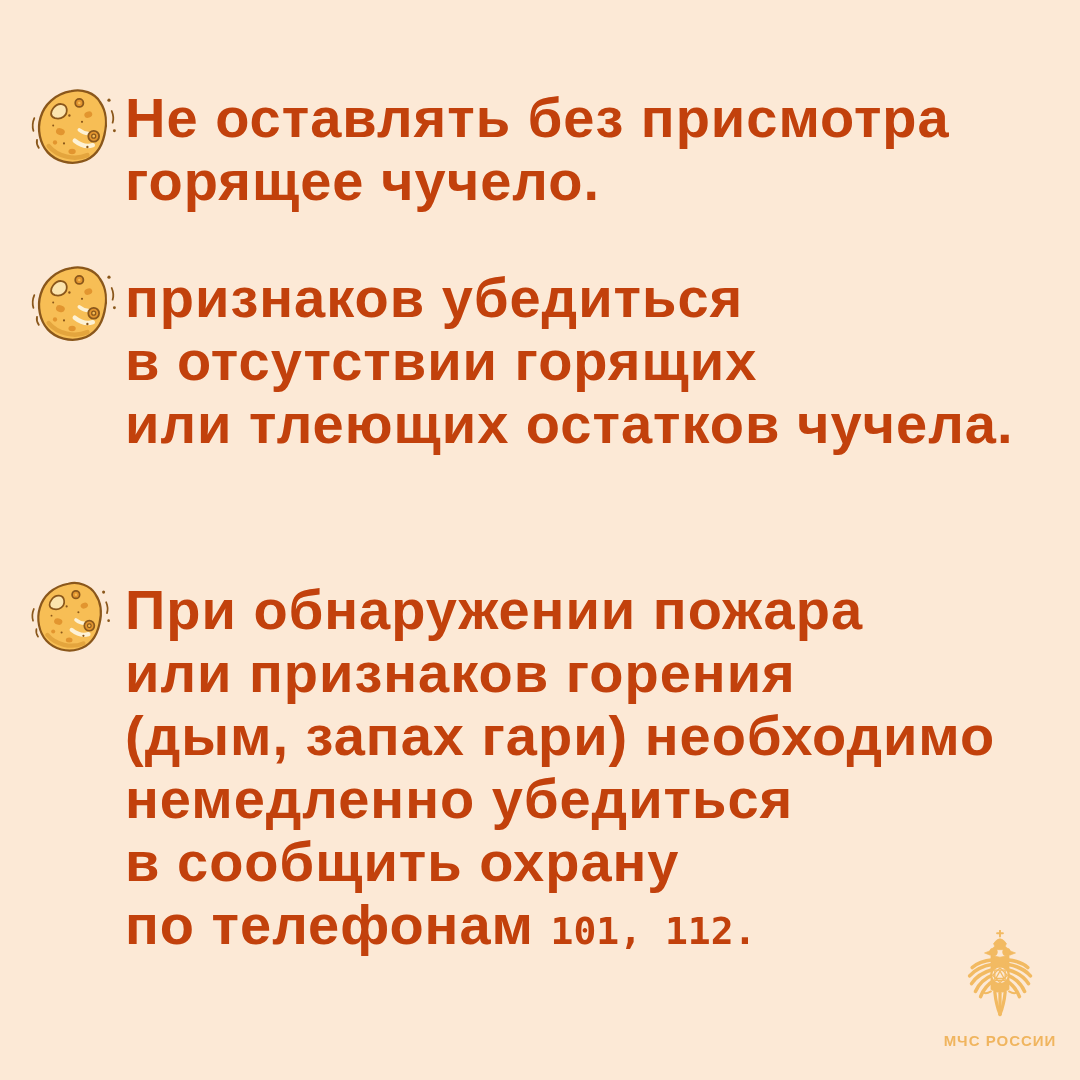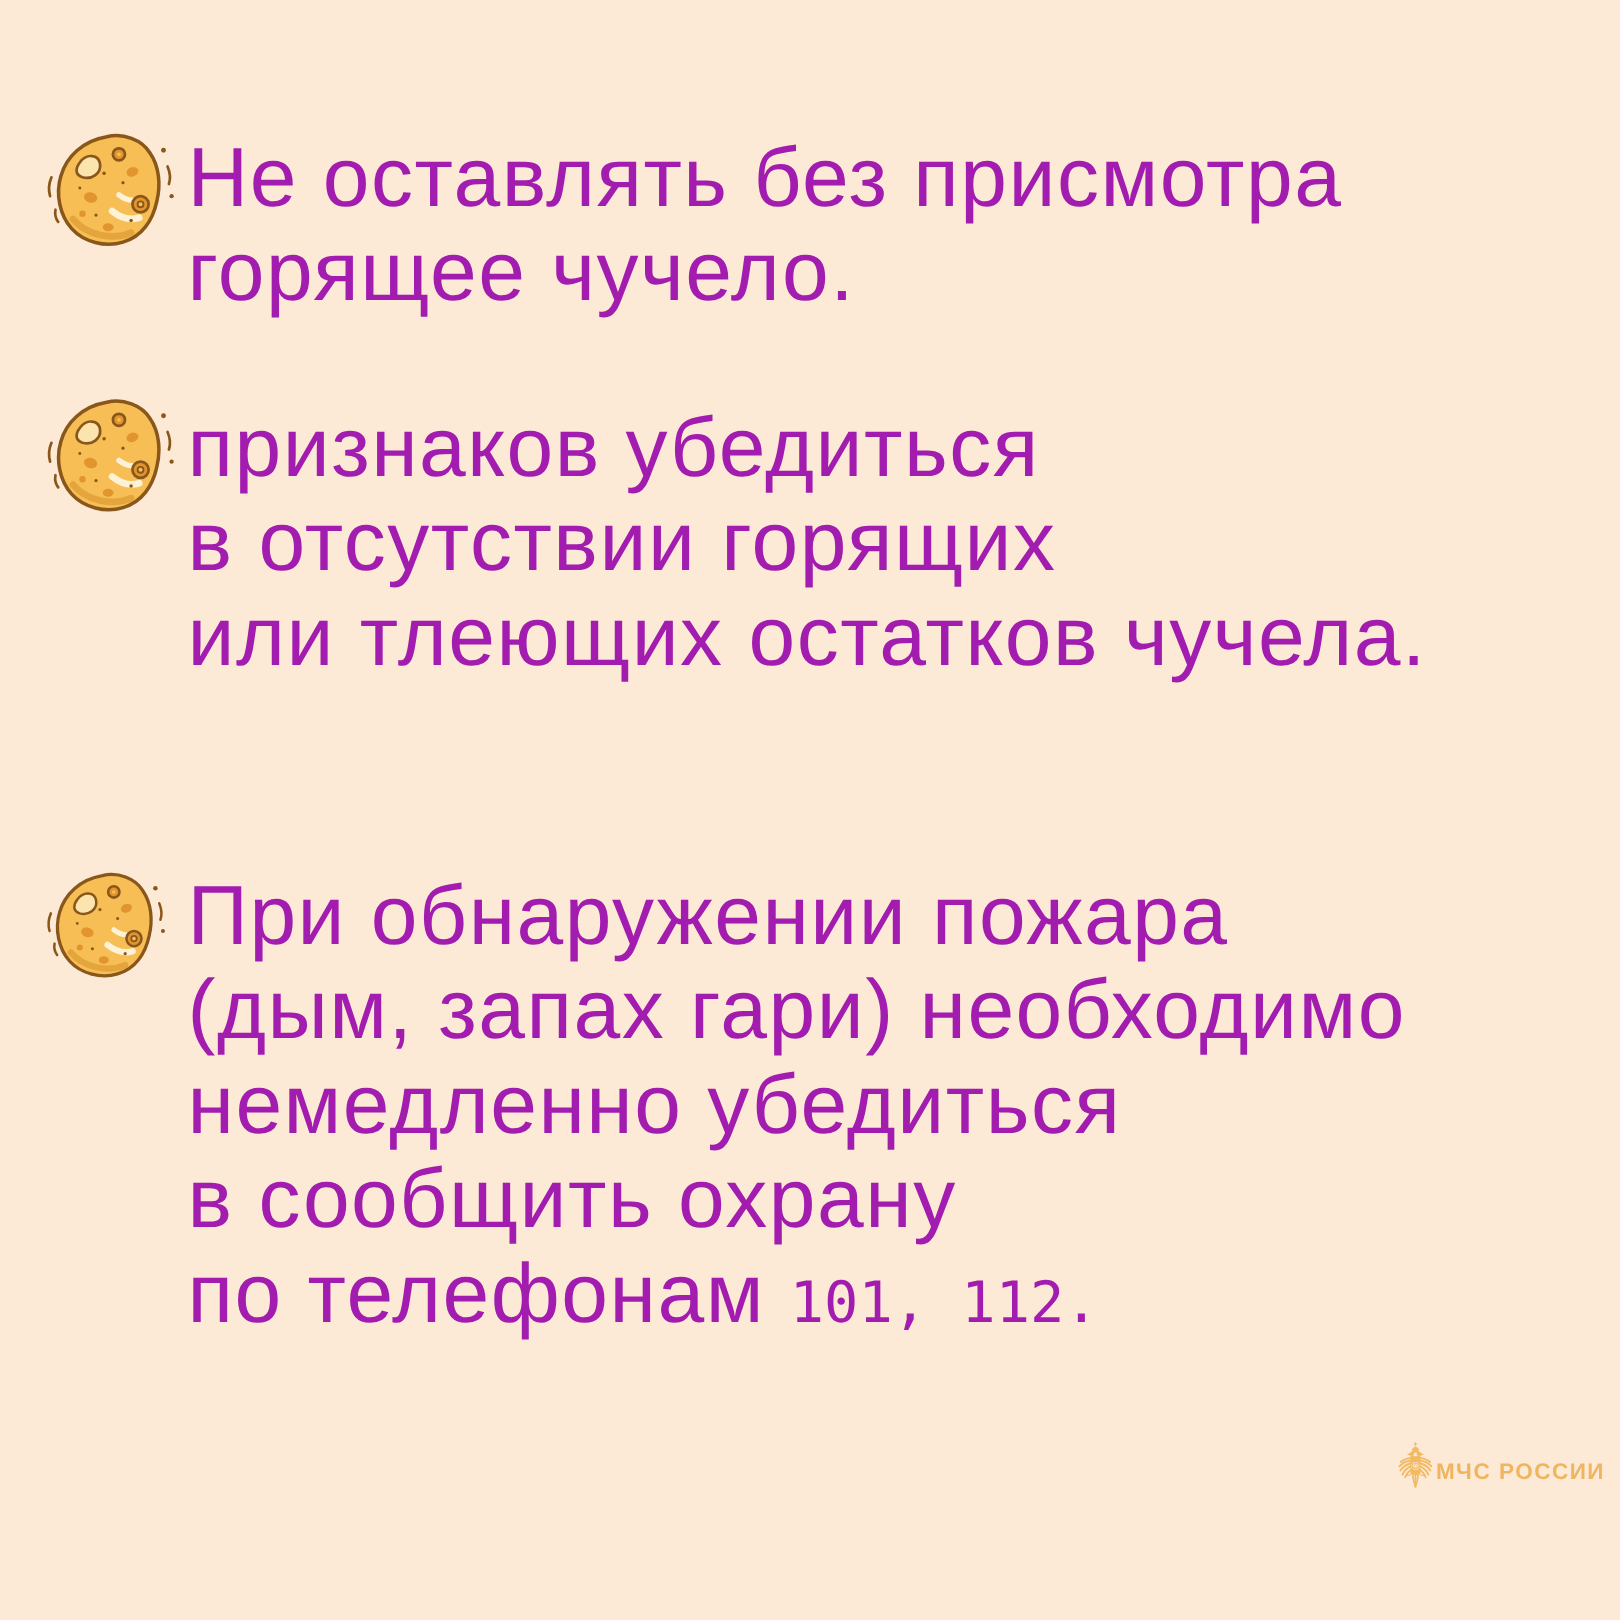--- a/index.html
+++ b/index.html
@@ -11,30 +11,30 @@
   }
   .poster{position:absolute;inset:0;}
   .bullet{position:absolute;left:0;right:0;}
   .bullet .icon{
     position:absolute;left:28px;width:90px;height:90px;
   }
   .bullet .icon svg{width:100%;height:100%;display:block;}
   .bullet .text{
     margin-left:125px;margin-right:20px;
     font-size:56px;line-height:63px;letter-spacing:1px;
-    font-weight:400;color:#a21caf;
+    font-weight:700;color:#c2410c;
   }
   .bullet .line{white-space:nowrap;}
   .numerals{
     font-family:"DejaVu Sans Mono",monospace;
     font-size:38px;letter-spacing:0;
   }
   .logo{
     position:absolute;left:930px;top:930px;width:140px;
-    display:flex;flex-direction:row;align-items:center;text-align:center;
+    display:flex;flex-direction:column;align-items:center;text-align:center;
   }
   .logo svg{width:78px;height:97px;display:block;}
   .logo .logo-label{
     margin-top:5px;
     font-size:15px;font-weight:bold;letter-spacing:1px;
     color:#F0B55F;white-space:nowrap;
   }
 </style>
 </head>
 <body>
@@ -105,20 +105,21 @@
   </section>
 
   <section class="bullet" style="top:578px">
     <span class="icon" style="top:-1px;width:84px;height:84px">
       <svg viewBox="0 0 100 100">
           <use href="#pancake"></use>
         </svg>
     </span>
     <div class="text">
       <div class="line">При обнаружении пожара</div>
+      <div class="line">или признаков горения</div>
       <div class="line">(дым, запах гари) необходимо</div>
       <div class="line">немедленно убедиться</div>
       <div class="line">в сообщить охрану</div>
       <div class="line"><span>по телефонам</span> <span class="numerals">101, 112.</span></div>
     </div>
   </section>
 
   <footer class="logo">
     <svg viewBox="0 0 120 150">
       <g fill="#F2BA62" stroke="#F2BA62">

